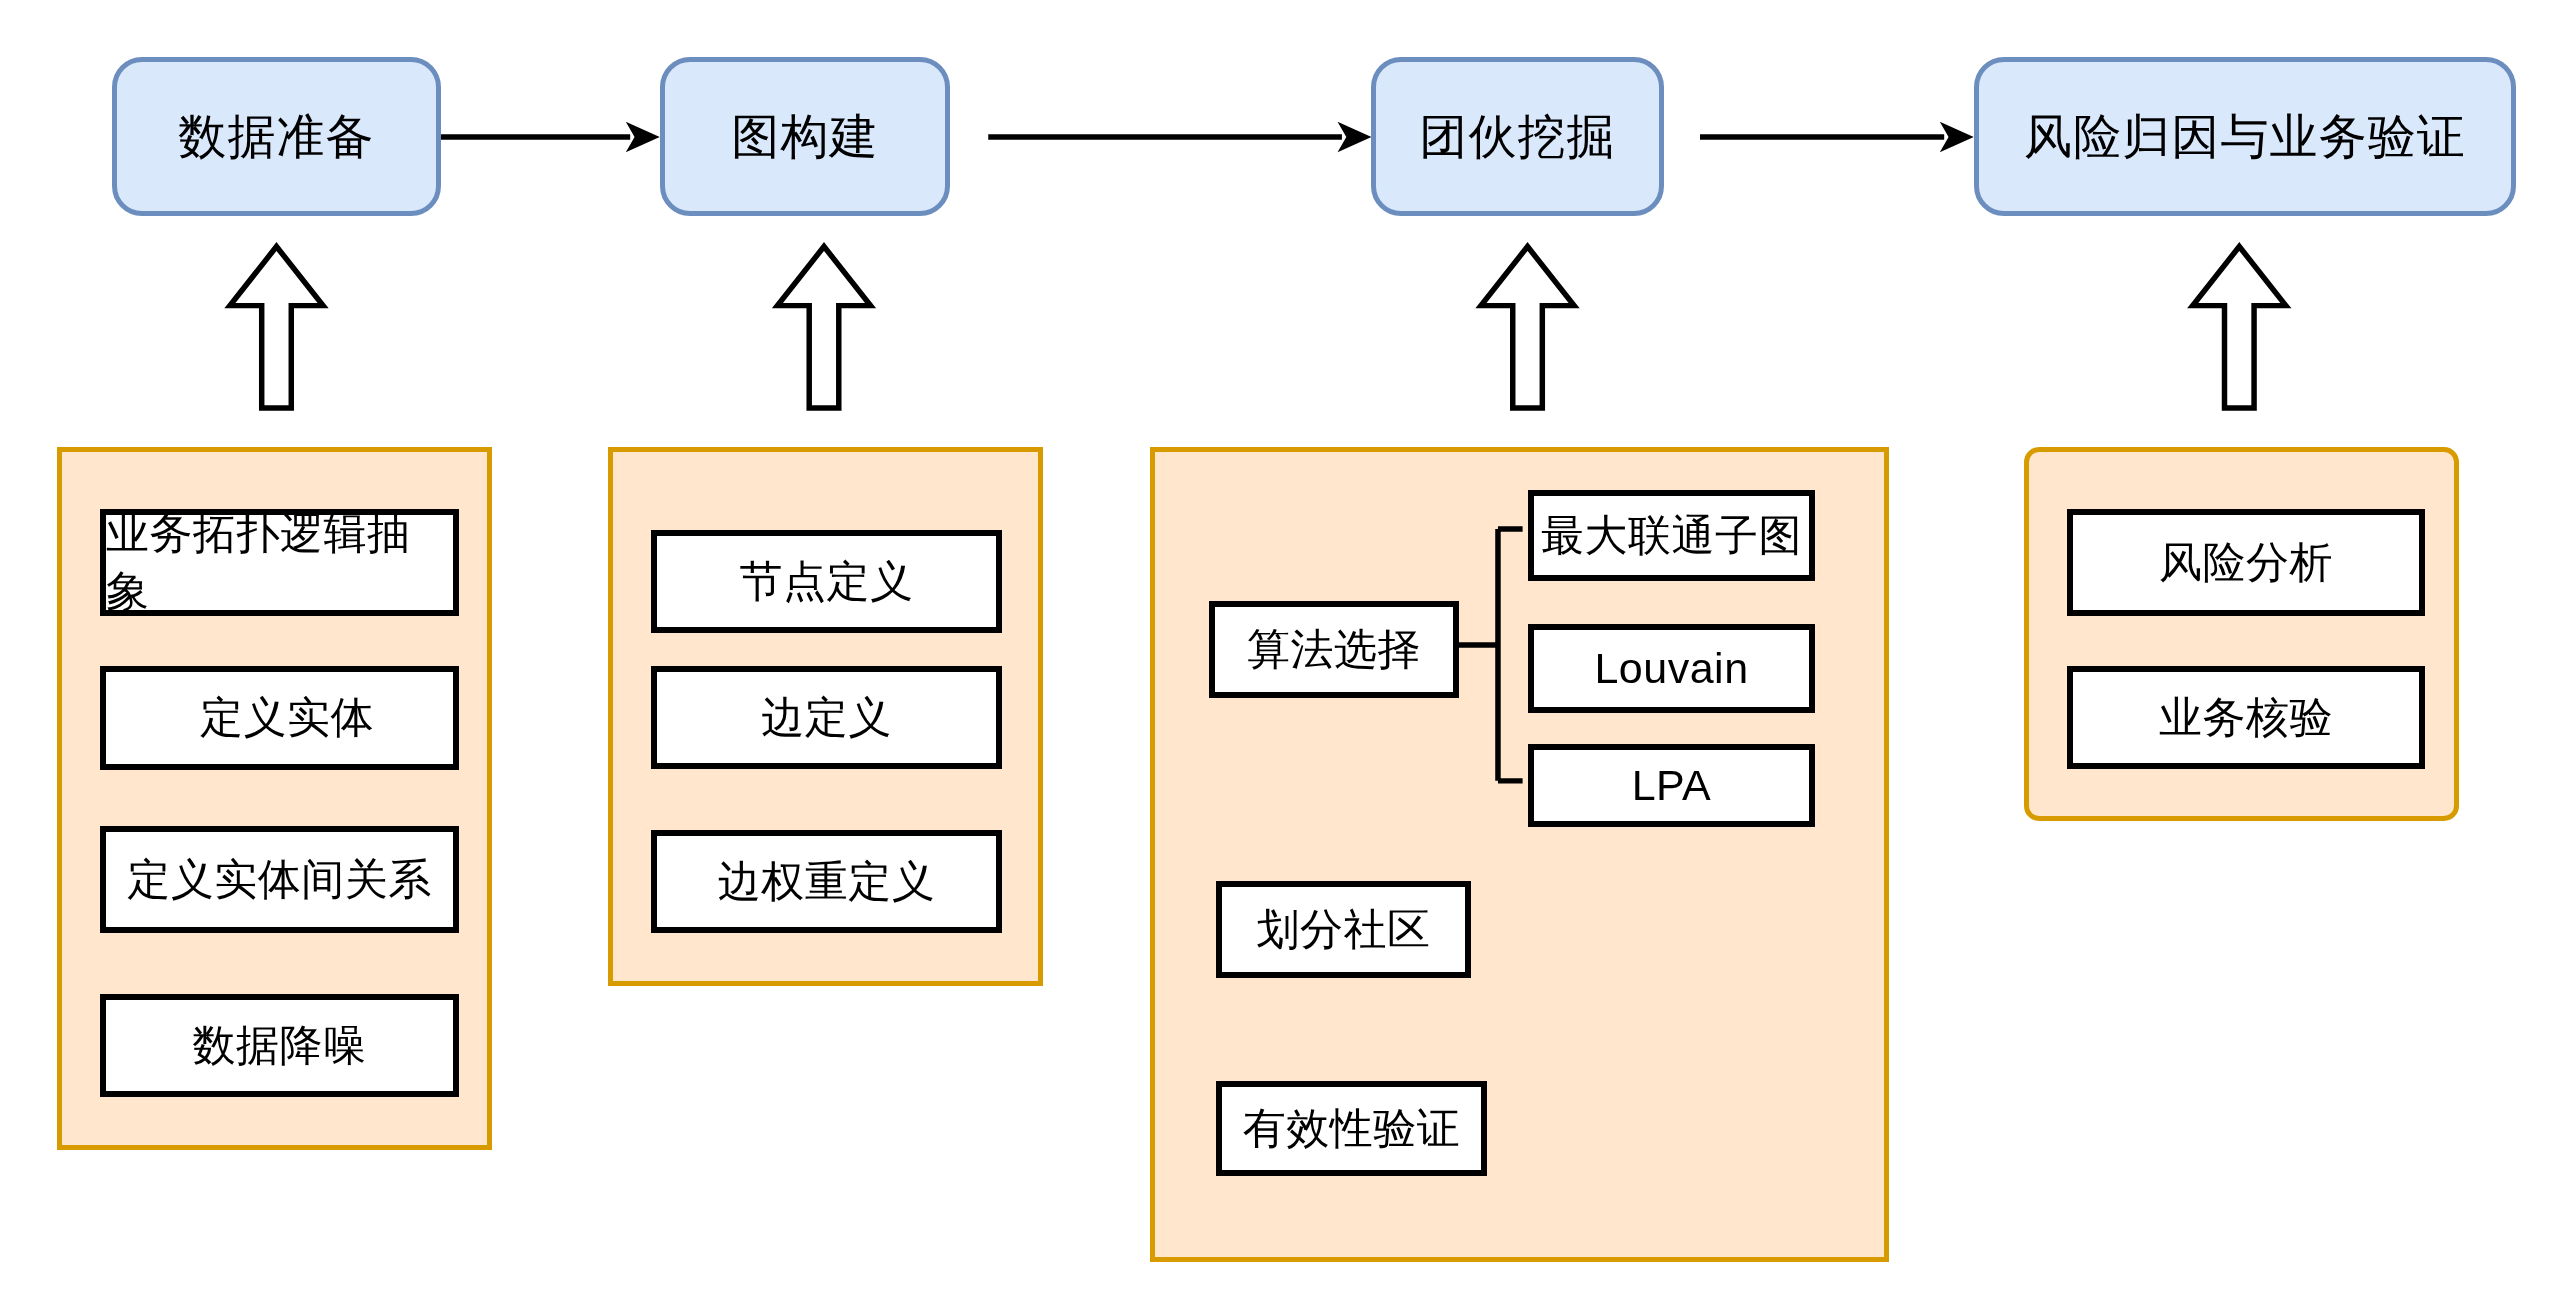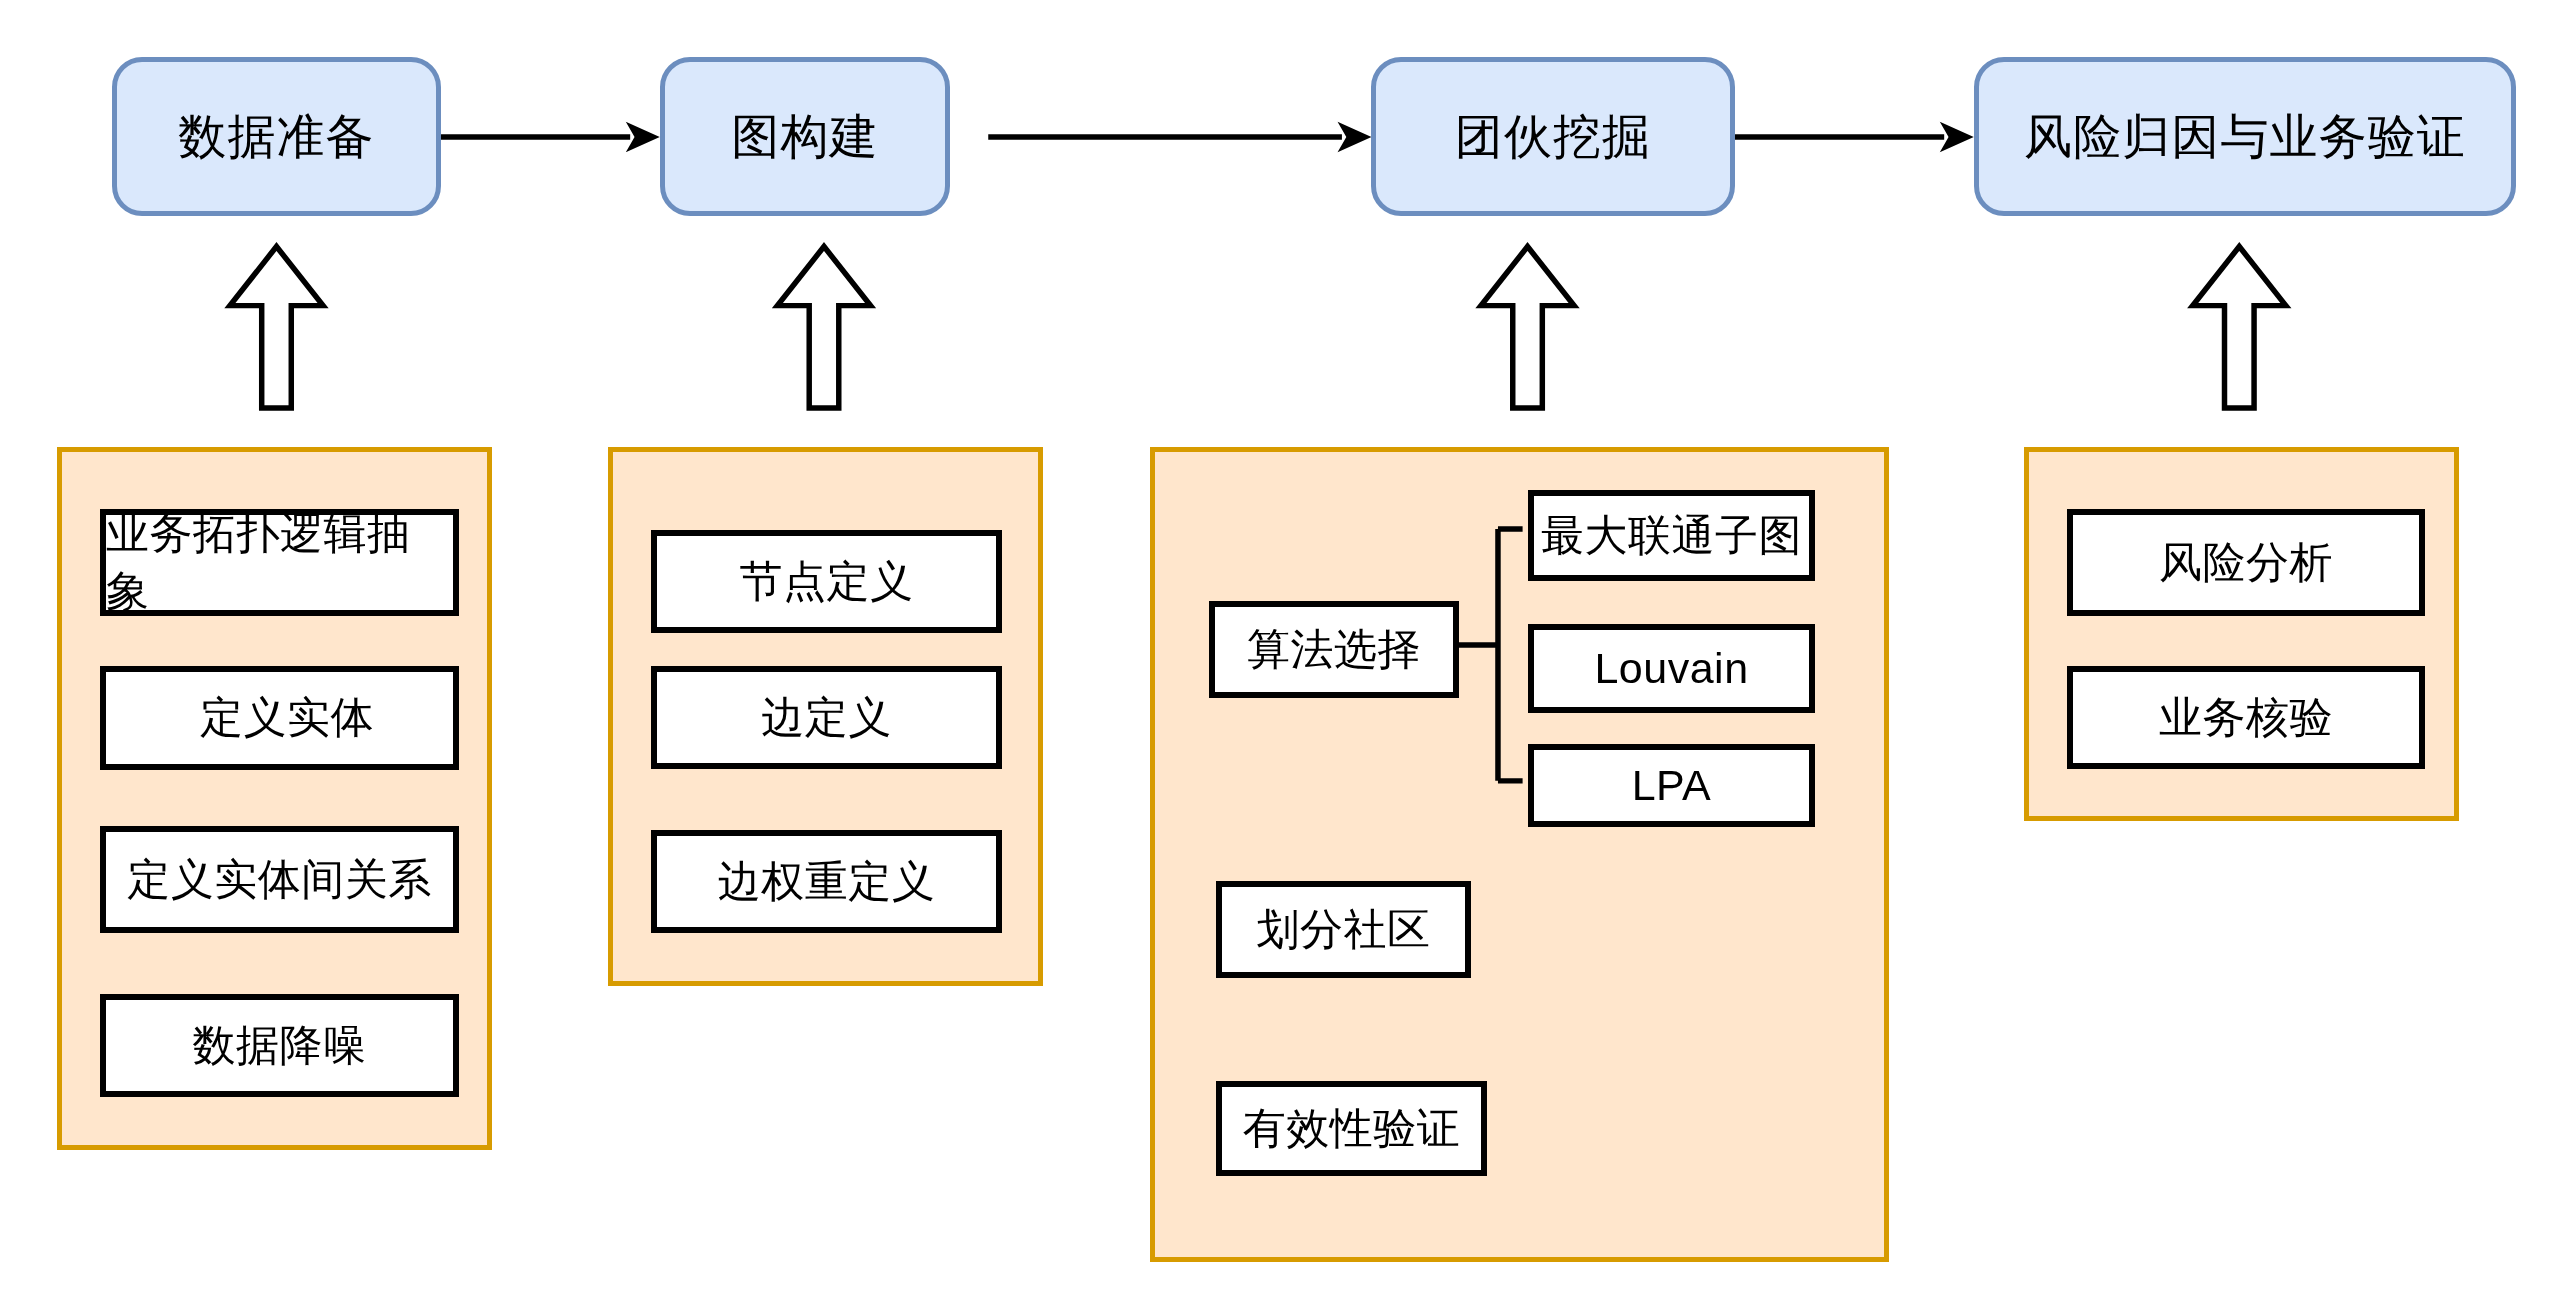--- a/index.html
+++ b/index.html
@@ -66,21 +66,21 @@
 
     <path class="bracket" d="M 2656 1178 L 2736 1178 M 2736 966 L 2736 1426 M 2736 966 L 2781 966 M 2736 1426 L 2781 1426"></path>
   </svg>
 
   <div class="stage" style="left:112px;width:329px;">
     <span>数据准备</span>
   </div>
   <div class="stage" style="left:660px;width:290px;">
     <span>图构建</span>
   </div>
-  <div class="stage" style="left:1371px;width:364px;text-align:right;">
+  <div class="stage" style="left:1371px;width:293px;text-align:right;">
     <span>团伙挖掘</span>
   </div>
   <div class="stage" style="left:1974px;width:542px;">
     <span>风险归因与业务验证</span>
   </div>
 
   <div class="panel" style="left:57px;top:447px;width:435px;height:703px;">
     <div class="step" style="left:38px;top:57px;width:359px;height:107px;">
       <span>业务拓扑逻辑抽象</span>
     </div>
@@ -121,21 +121,21 @@
       <span>LPA</span>
     </div>
     <div class="step" style="left:61px;top:429px;width:255px;height:97px;">
       <span>划分社区</span>
     </div>
     <div class="step" style="left:61px;top:629px;width:271px;height:95px;">
       <span>有效性验证</span>
     </div>
   </div>
 
-  <div class="panel" style="left:2024px;top:447px;width:435px;height:374px;">
+  <div class="panel" style="left:2024px;top:447px;width:435px;height:374px;border-radius:15px;">
     <div class="step" style="left:38px;top:57px;width:358px;height:107px;">
       <span>风险分析</span>
     </div>
     <div class="step" style="left:38px;top:214px;width:358px;height:103px;">
       <span>业务核验</span>
     </div>
   </div>
 
 </div>
 

